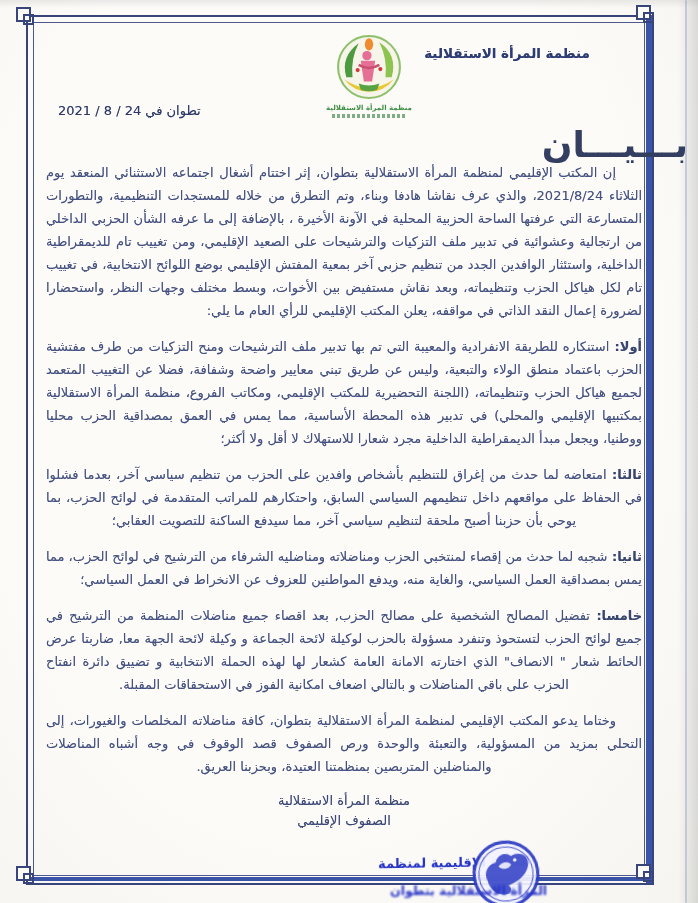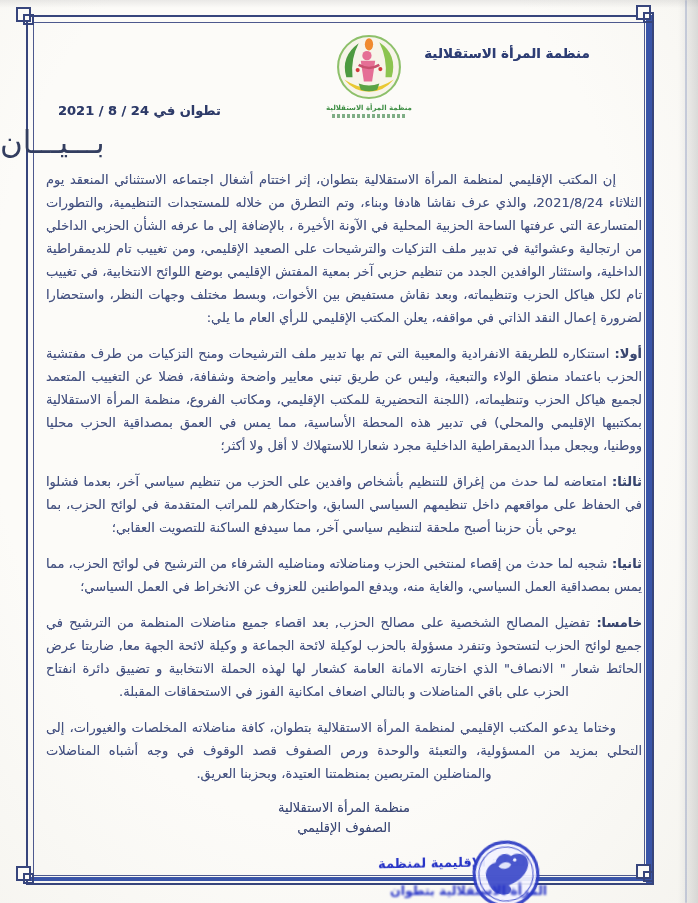--- a/index.html
+++ b/index.html
@@ -32,29 +32,29 @@
   .org-header{position:absolute;right:96px;top:38px;width:190px;text-align:center;
     direction:rtl;color:#2d3d74;font-weight:bold;font-size:13.5px;line-height:30px;
     text-shadow:0 0 .4px rgba(45,61,116,.6);}
   .logo{position:absolute;left:314px;top:34px;width:110px;text-align:center;}
   .logo svg{filter:blur(.3px);}
   .logo-caption{font-size:7px;font-weight:bold;color:#3f8f45;line-height:8px;direction:rtl;filter:blur(.2px);}
   .logo-caption2{height:4px;width:74px;margin:2px auto 0;
     background:repeating-linear-gradient(90deg,#7fae86 0 3px,transparent 3px 5px);filter:blur(.7px);}
 
   .date-line{position:absolute;left:58px;top:103px;direction:rtl;
-    font-size:13px;font-weight:bold;color:#2d3a68;text-shadow:0 0 .4px rgba(45,58,104,.5);}
+    font-size:13px;font-weight:normal;color:#2d3a68;text-shadow:0 0 .4px rgba(45,58,104,.5);}
 
-  .doc-title{position:absolute;left:0;right:10px;top:124px;text-align:left;
-    font-size:31px;font-weight:normal;color:#333e60;direction:rtl;}
+  .doc-title{position:absolute;left:0;right:10px;top:124px;text-align:right;
+    font-size:36px;font-weight:bold;color:#333e60;direction:rtl;}
 
   
   .content{position:absolute;left:46px;top:161px;width:596px;direction:rtl;
     color:#445180;font-size:13px;line-height:23px;text-align:justify;
-    text-shadow:0 0 .3px rgba(68,81,128,.45);margin-top:7px;}
+    text-shadow:0 0 .3px rgba(68,81,128,.45);}
   .para{margin:0 0 13px 0;}
   .para.indent{text-indent:26px;}
   .para.center-last{text-align-last:center;}
   .para b{font-weight:bold;color:#39466f;}
 
   .signature{width:230px;margin:0 auto;text-align:center;font-size:13px;line-height:20px;
     color:#3b4876;direction:rtl;}
 
   
   .stamp-label{position:absolute;left:378px;top:855px;direction:rtl;font-size:13px;font-weight:bold;

